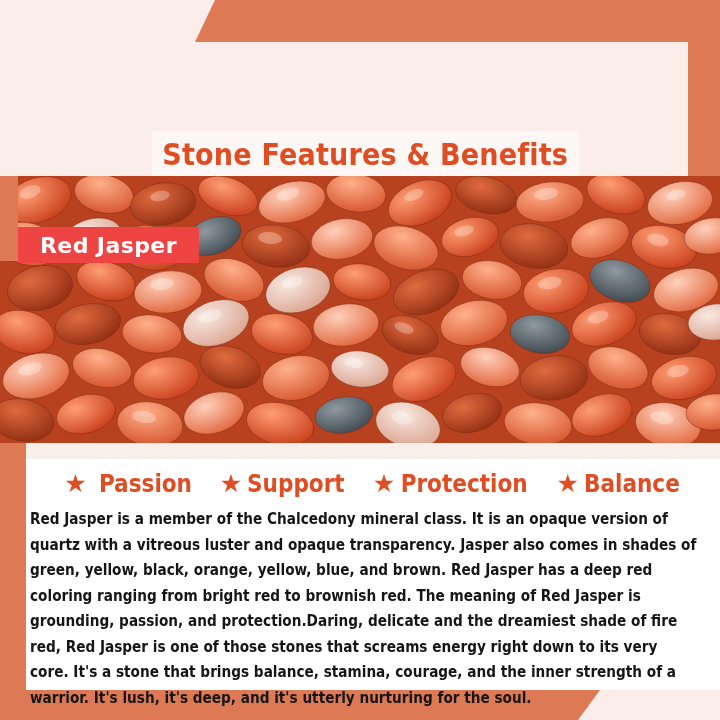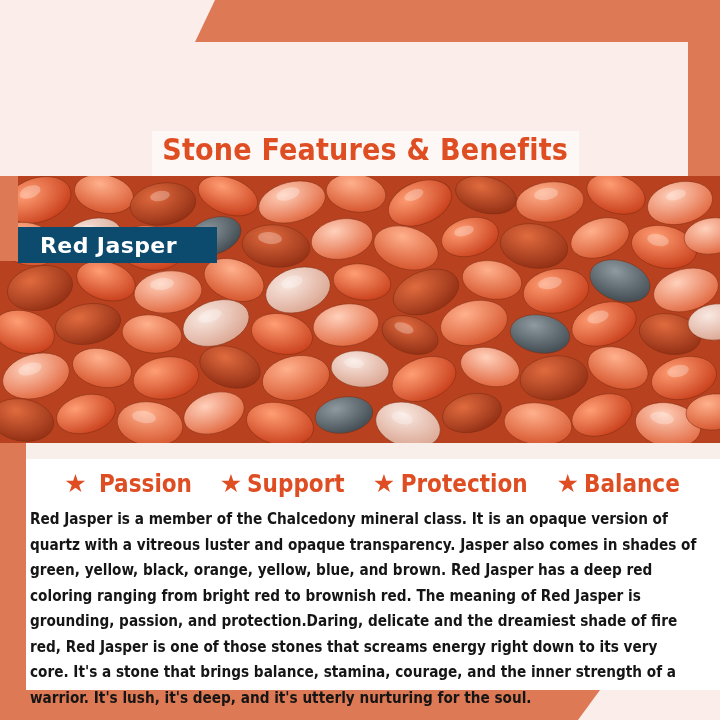--- a/index.html
+++ b/index.html
@@ -90,21 +90,21 @@
   }
 
   .title-panel {
     position: absolute;
     left: 152px;
     top: 131px;
     width: 427px;
     height: 45px;
     background: #fdf8f5;
     display: flex;
-    align-items: flex-start;
+    align-items: center;
     justify-content: center;
   }
   .title-text {
     font-family: "Liberation Sans Narrow", "DejaVu Sans Condensed", "Liberation Sans", sans-serif;
     font-weight: bold;
     font-size: 31px;
     color: #df4d23;
     letter-spacing: 0.2px;
     transform: scaleX(0.97);
     white-space: nowrap;
@@ -130,22 +130,22 @@
     height: 85px;
     background: #dd7a55;
     z-index: 3;
   }
 
   .stone-label {
     position: absolute;
     left: 18px;
     top: 227px;
     height: 36px;
-    padding: 0 40px 0 22px;
-    background: #0c4a6e;
+    padding: 0 22px 0 22px;
+    background: #ef4444;
     display: flex;
     align-items: center;
     z-index: 4;
     justify-content: center;
   }
   .stone-label-text {
     font-family: "DejaVu Sans", sans-serif;
     font-weight: bold;
     font-size: 22px;
     color: #ffffff;

